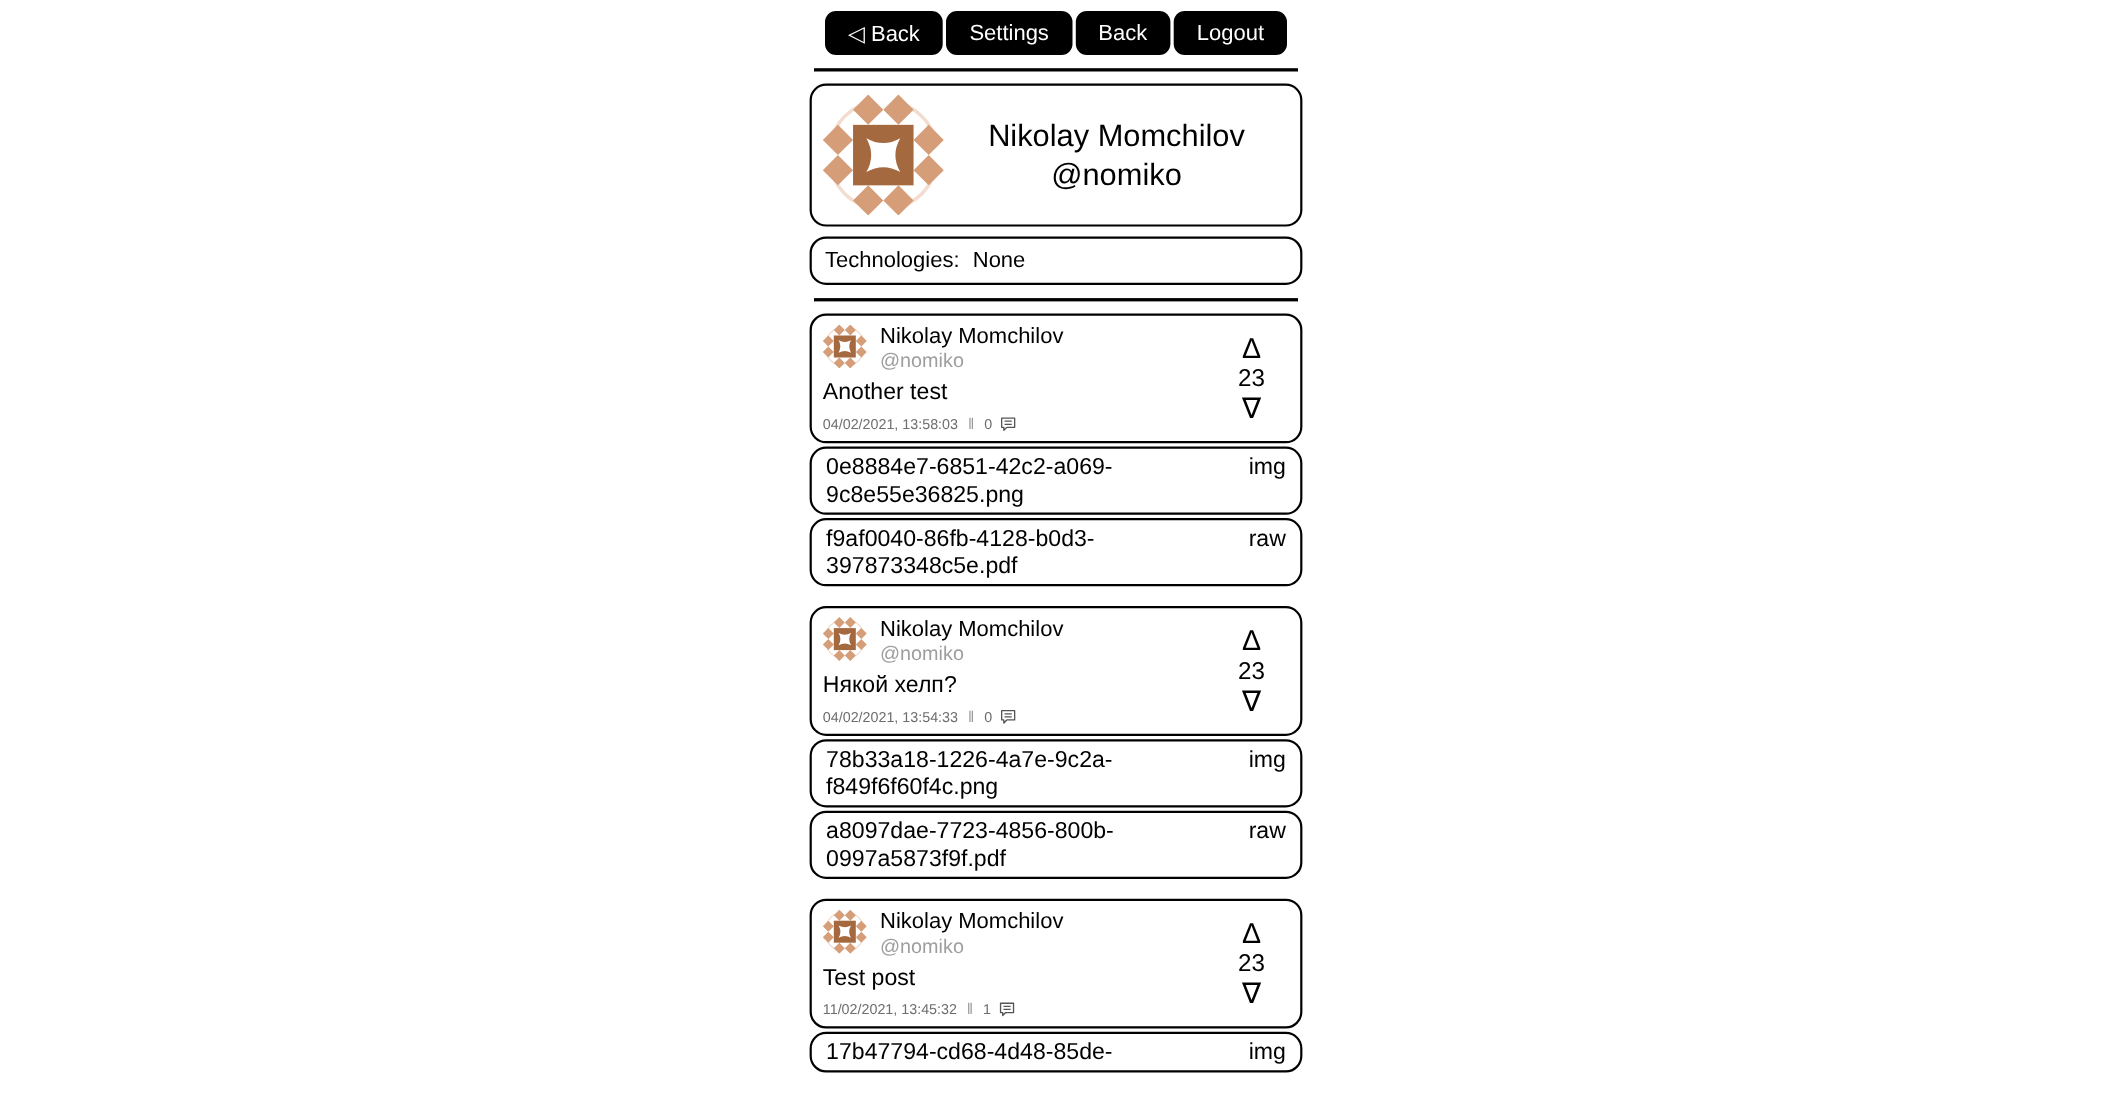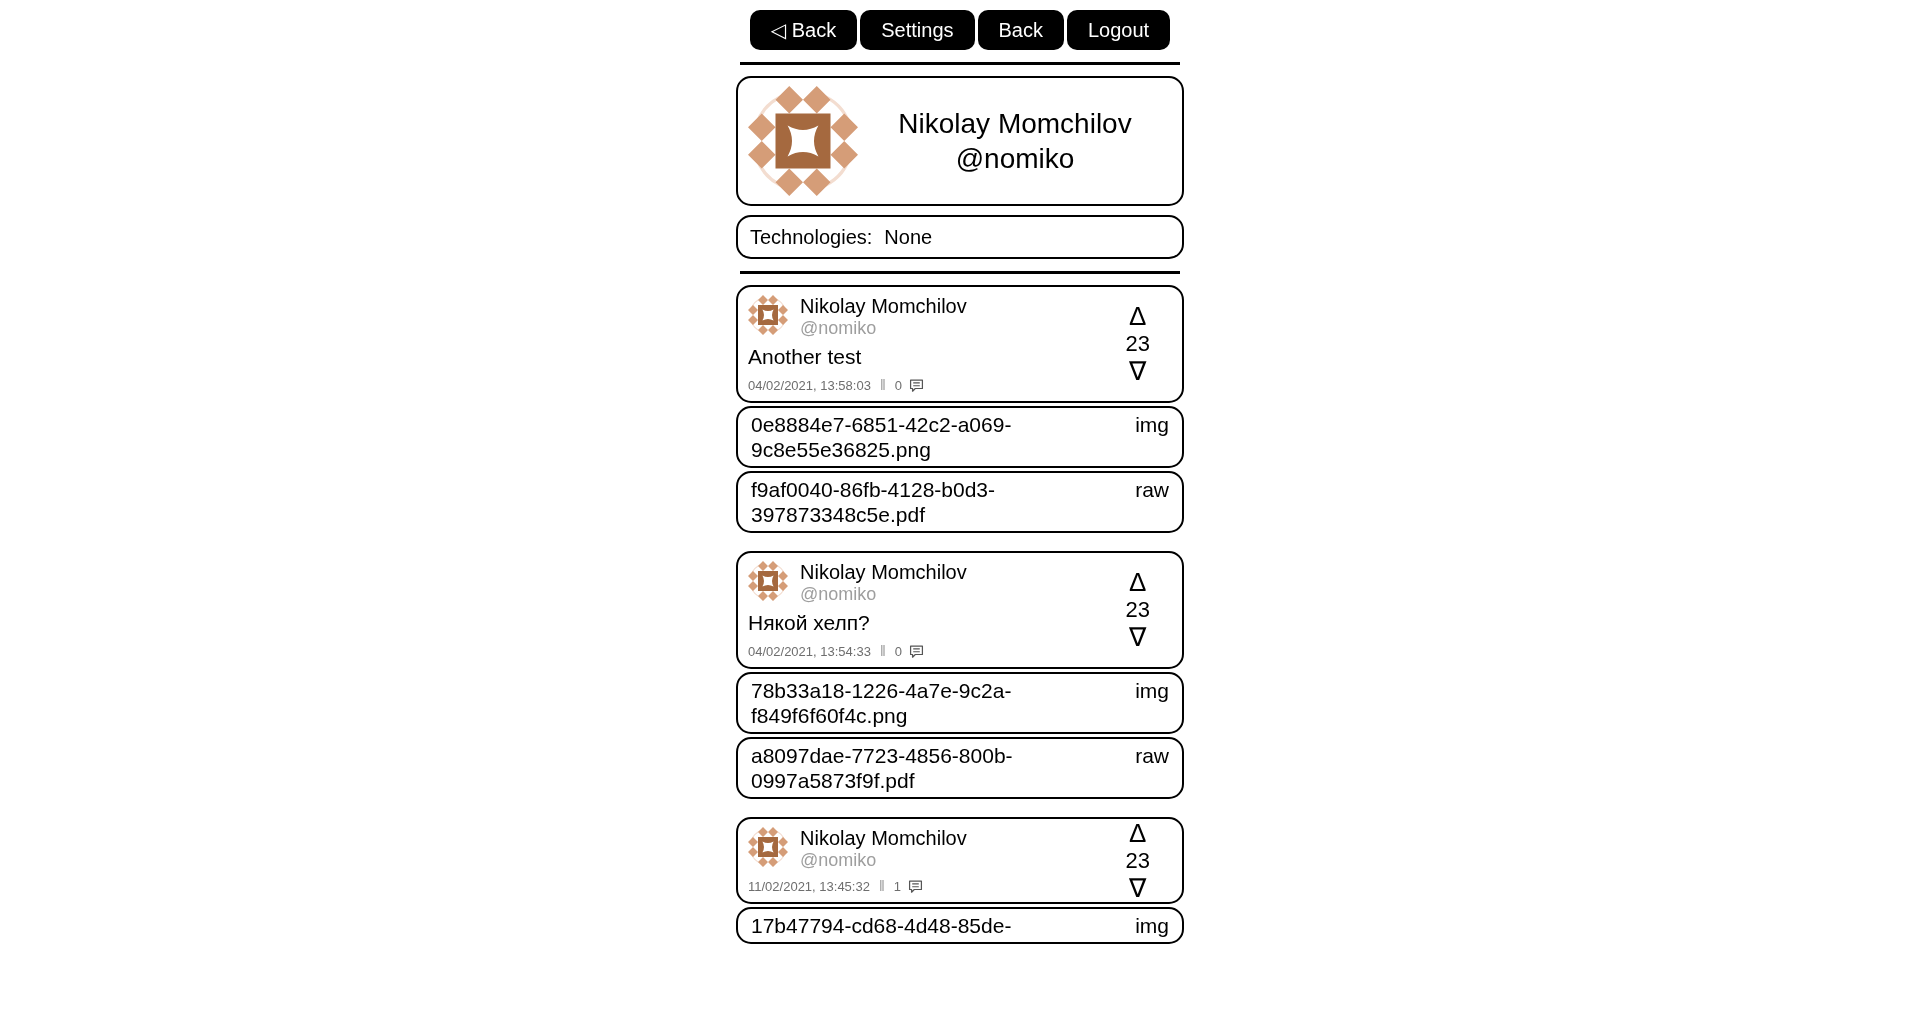--- a/index.html
+++ b/index.html
@@ -260,20 +260,21 @@
     <div class="card post-header">
       <div class="author-row">
         <svg class="avatar-sm" viewBox="0 0 100 100">
             <use href="#identicon-sym"></use>
           </svg>
         <div>
           <div class="author-name">Nikolay Momchilov</div>
           <div class="author-handle">@nomiko</div>
         </div>
       </div>
+      <div class="post-title">Test post</div>
       <div class="post-meta">
         <span>11/02/2021, 13:45:32</span>
         <span class="meta-sep">‖</span>
         <span>1</span>
         <svg class="comment-icon-svg" viewBox="0 0 16 16">
             <use href="#comment-sym"></use>
           </svg>
       </div>
       <div class="votes">
         <button class="vote-arrow">Δ</button>

